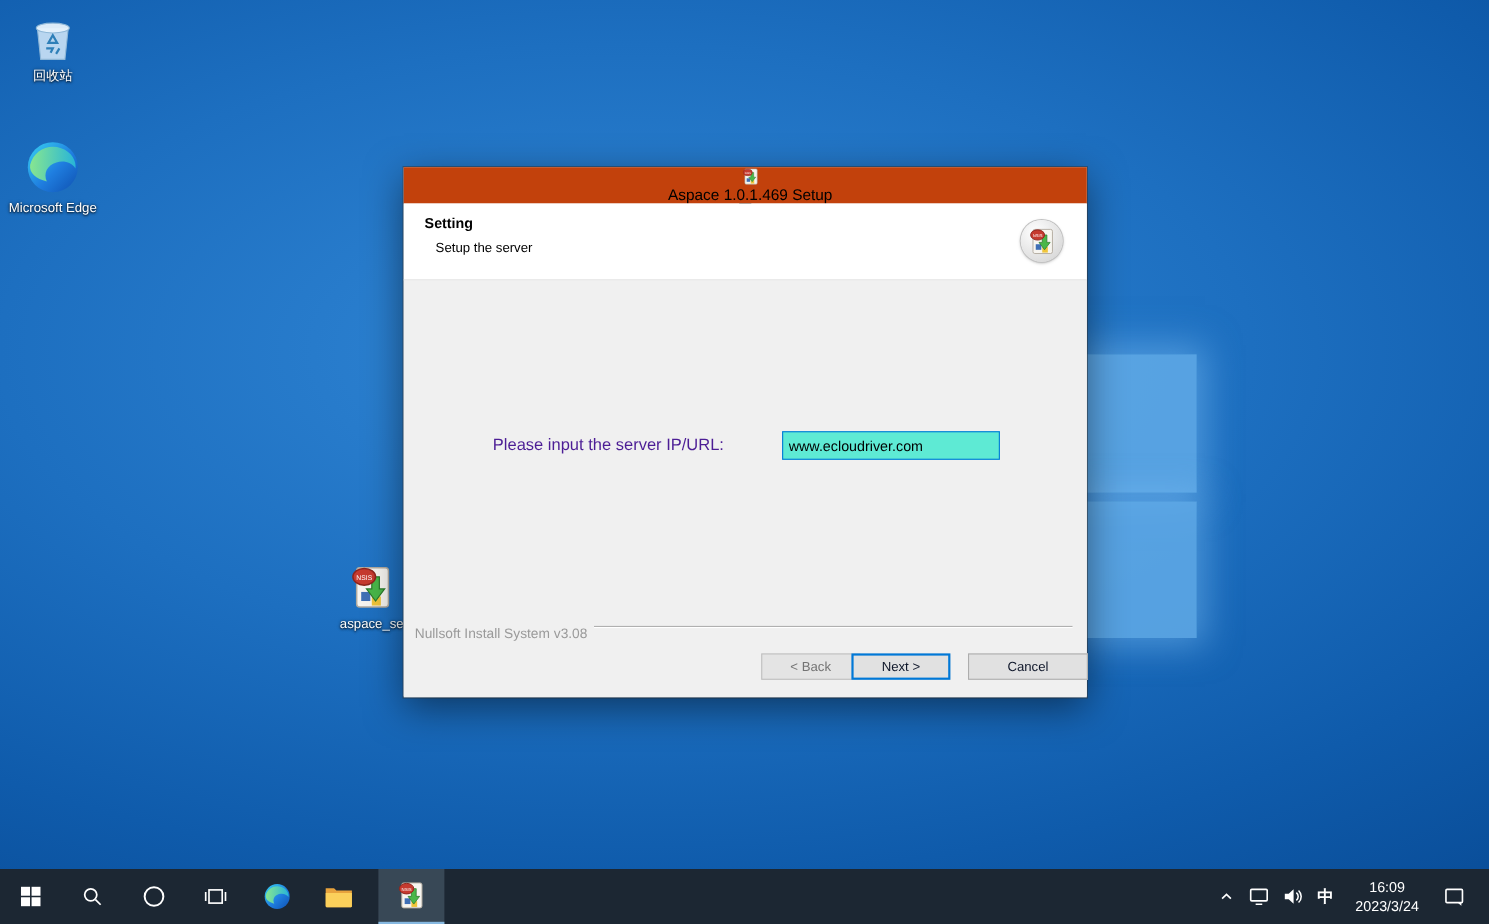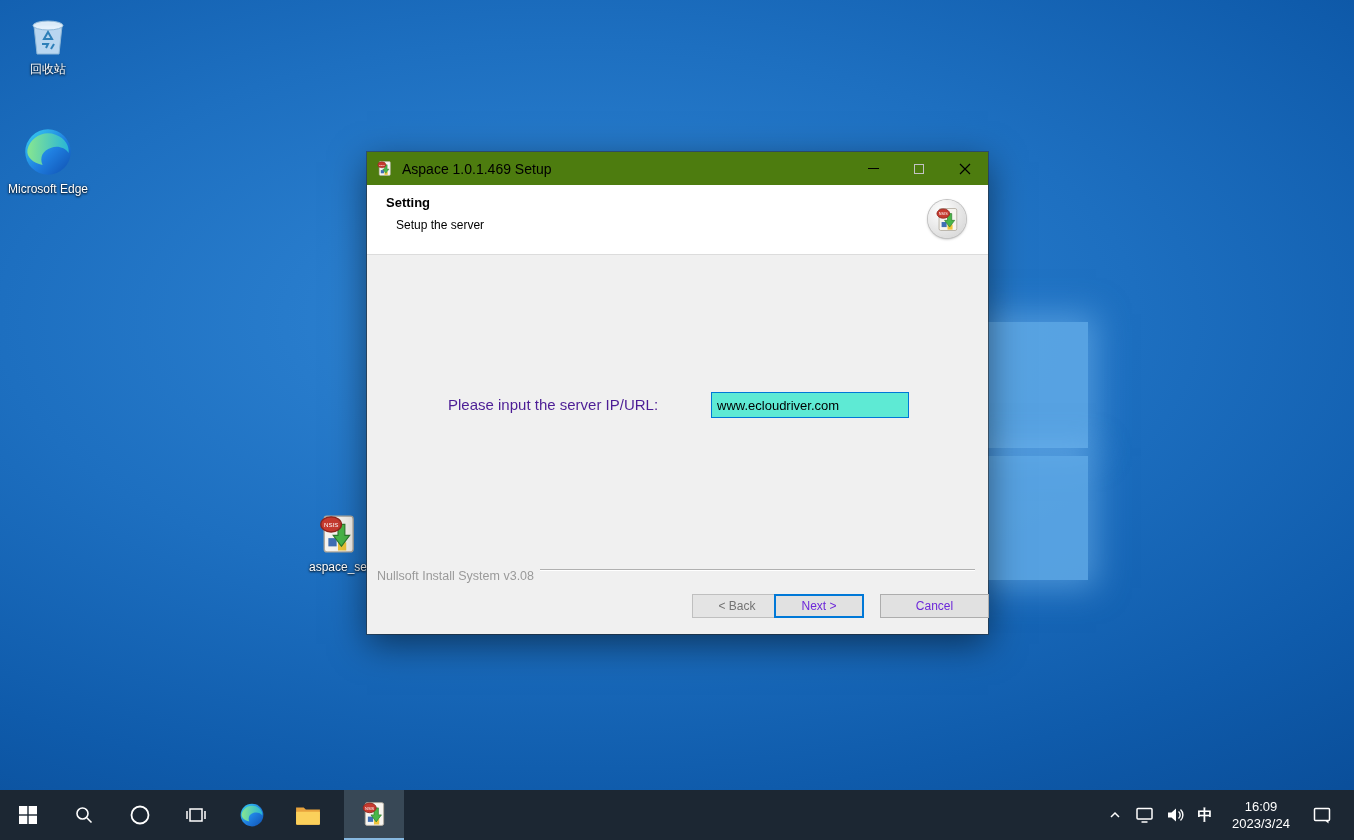--- a/index.html
+++ b/index.html
@@ -19,21 +19,21 @@
   .desktop-icon { position:absolute; width:92px; text-align:center; color:#fff; font-size:12px; z-index:2; cursor:default; }
   .desktop-icon .ic { display:flex; justify-content:center; margin-bottom:4px; }
   .desktop-icon .lbl { text-shadow:0 1px 2px rgba(0,0,0,.85), 0 0 3px rgba(0,0,0,.6); line-height:15px; }
   .di-recycle { left:2px; top:10px; }
   .di-edge { left:2px; top:126px; }
   .di-installer { left:292px; top:512px; }
 
   
   .window { position:absolute; left:367px; top:152px; width:621px; height:482px; background:#f0f0f0; z-index:5;
             box-shadow:0 10px 34px rgba(0,0,0,.5), 0 0 0 1px rgba(60,60,60,.55); font-size:12px; color:#000; }
-  .titlebar { height:33px; background:#4d7c0f; display:flex; align-items:center; }
+  .titlebar { height:33px; background:#c2410c; display:flex; align-items:center;flex-direction:column; }
   .tb-appicon { margin-left:9px; display:flex; }
   .tb-title { margin-left:9px; font-size:14px; flex:1; white-space:nowrap; }
   .capbtn { width:46px; height:33px; display:flex; align-items:center; justify-content:center; }
   .glyph-min { width:11px; height:1px; background:#000; display:block; }
   .glyph-max { width:10px; height:10px; border:1px solid #c3c3c3; display:block; }
 
   .wheader { height:70px; background:#fff; border-bottom:1px solid #dcdcdc; position:relative; }
   .wh-title { position:absolute; left:19px; top:10px; font-weight:bold; font-size:13px; }
   .wh-sub { position:absolute; left:29px; top:33px; font-size:12px; }
   .wh-badge { position:absolute; right:22px; top:15px; width:38px; height:38px; border-radius:50%;
@@ -42,21 +42,21 @@
               display:flex; align-items:center; justify-content:center; }
 
   .wbody { position:relative; height:378px; background:#f0f0f0; }
   .prompt { position:absolute; left:81px; top:141px; font-size:15px; color:#4c1d95; white-space:nowrap; }
   .url-input { position:absolute; left:344px; top:137px; width:198px; height:26px; border:1px solid #0078d7;
                background:#5eead4; font-family:"Liberation Sans",sans-serif; font-size:13px; padding:0 5px; outline:none; }
   .brandrow { position:absolute; left:10px; right:13px; top:314px; display:flex; align-items:flex-start; }
   .brandtext { color:#9a9a9a; font-size:12.5px; white-space:nowrap; }
   .brandline { flex:1; margin-left:6px; height:2px; border-top:1px solid #b0b0b0; border-bottom:1px solid #fff; }
   .btn { position:absolute; top:339px; width:90px; height:24px; font-family:"Liberation Sans",sans-serif; font-size:12px;
-         background:#e1e1e1; border:1px solid #adadad; color:#6d28d9; }
+         background:#e1e1e1; border:1px solid #adadad; color:#0f172a; }
   .btn-back { left:313px; background:#e4e4e4; border-color:#bfbfbf; color:#737373;margin-left:12px; }
   .btn-next { left:407px; border:2px solid #0078d7; }
   .btn-cancel { left:513px; width:109px; }
 
   
   .taskbar { position:absolute; left:0; bottom:0; width:1354px; height:50px; background:#1c2733; z-index:10;
              display:flex; align-items:stretch; color:#fff; }
   .tb-btn { width:56px; display:flex; align-items:center; justify-content:center; }
   .tb-btn.start { width:56px; }
   .tb-btn.active-app { width:60px; background:rgba(160,190,215,.22); border-bottom:2px solid #86b8e0; margin-left:8px; }

